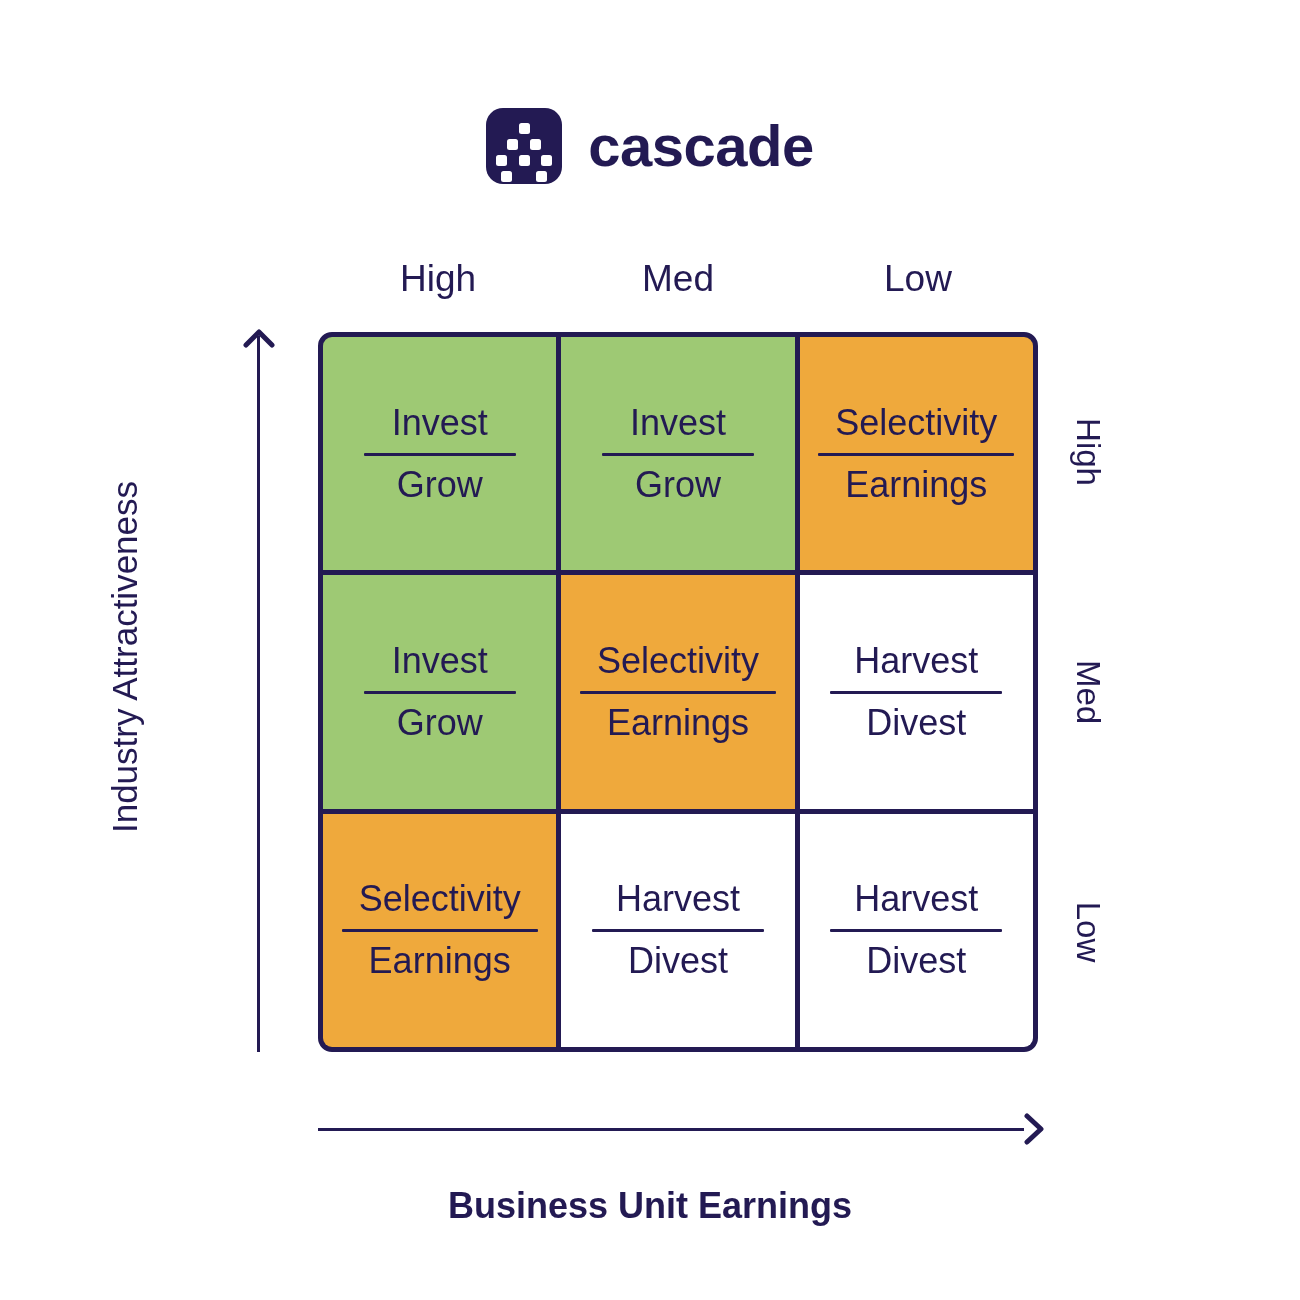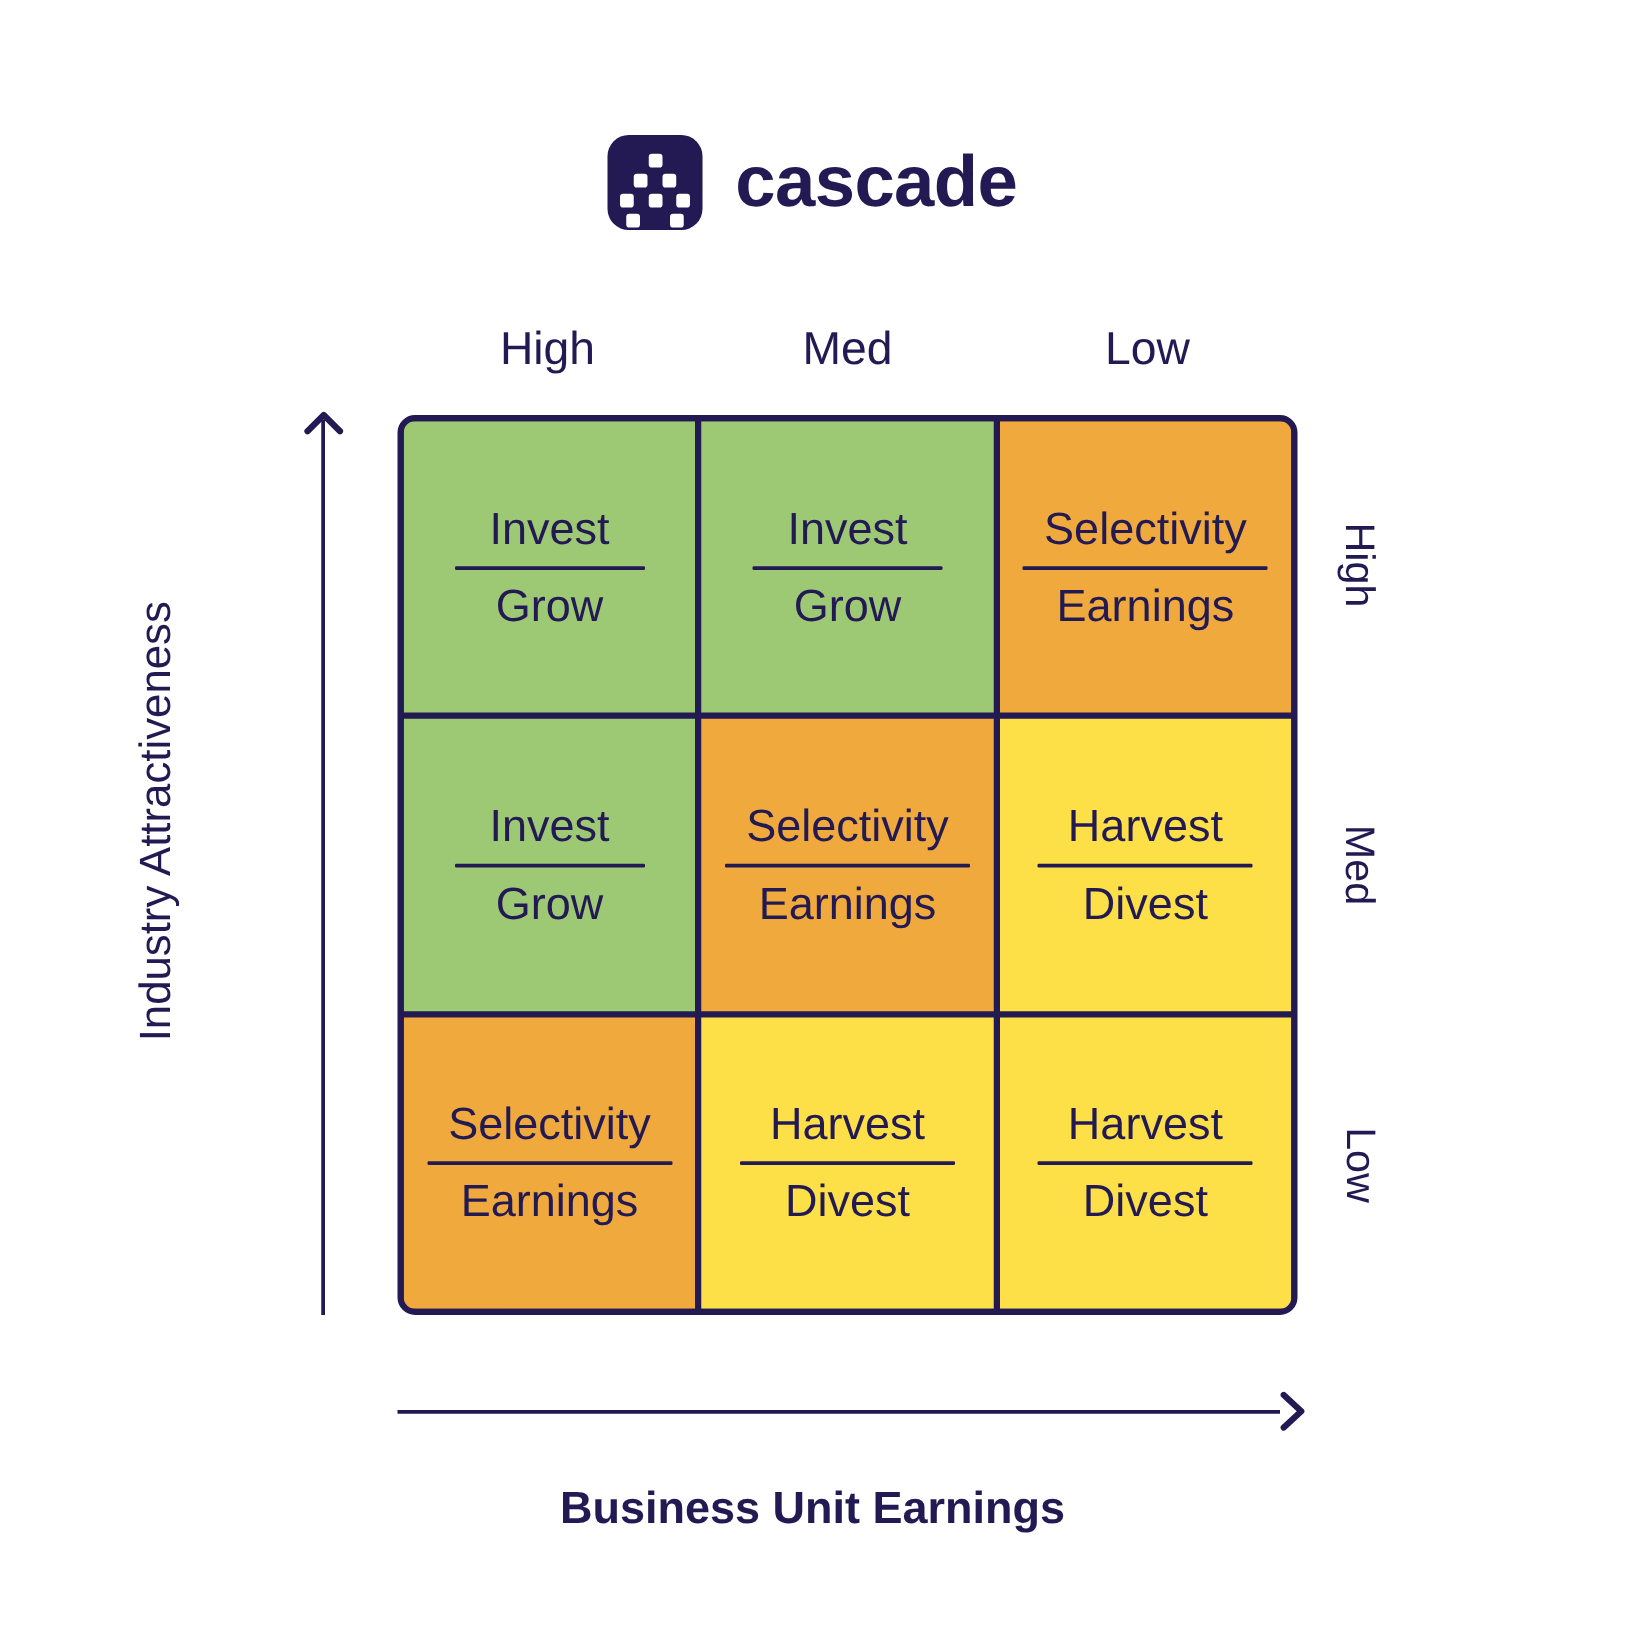--- a/index.html
+++ b/index.html
@@ -102,21 +102,21 @@
     position: relative;
     display: flex;
     flex-direction: column;
     align-items: center;
     justify-content: center;
     box-sizing: border-box;
     padding: 0 10px;
   }
   .cell.green  { background: #9ec974; }
   .cell.orange { background: #efa93c; align-items: center; }
-  .cell.pink   { background: #fde047; }
+  .cell.pink   { background: #ffffff; }
 
   .cell .num,
   .cell .den {
     font-size: 36px;
     font-weight: 400;
     color: #231a53;
     line-height: 1.28;
     white-space: nowrap;
     text-align: center;
   }

